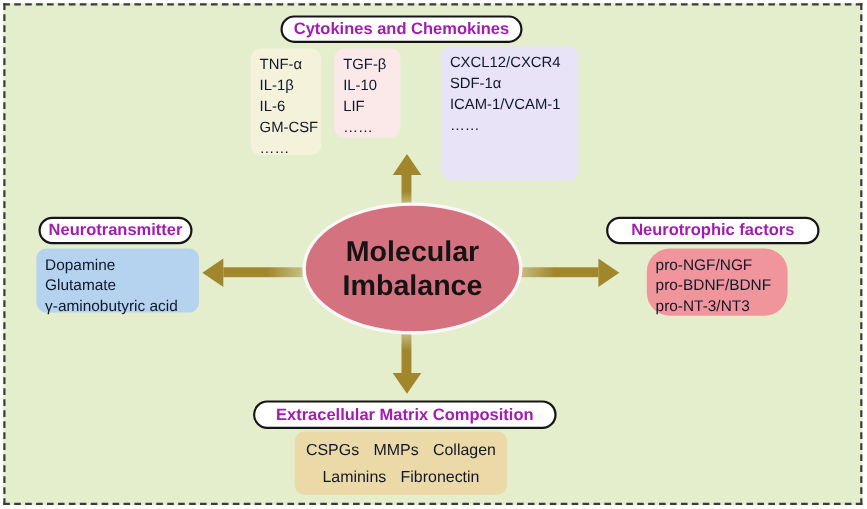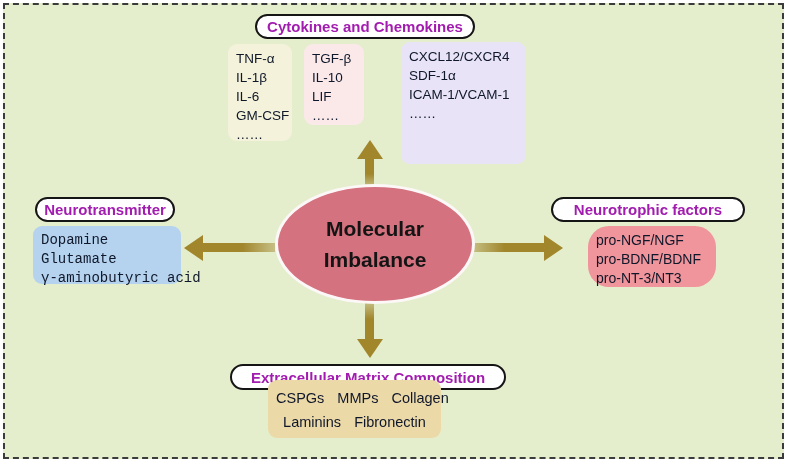--- a/index.html
+++ b/index.html
@@ -41,40 +41,40 @@
     color: #0f172a;
     font-size: 13.5px;
     line-height: 19px;
     padding: 5px 8px;
   }
   .note div { white-space: nowrap; }
 
   .box-cream    { background: #f4f2da; }
   .box-palepink { background: #fbe9ea; }
   .box-lavender { background: #e8e3f6; }
-  .box-blue     { background: #b5d3ee; font-family: Liberation Mono, monospace; }
+  .box-blue     { background: #b5d3ee; }
   .box-salmon   { background: #f0959b; border-radius: 21px; }
   .box-tan      { background: #ecd9a8; text-align: center; word-spacing: 9px; font-size: 14.5px; line-height: 24px; padding-top: 6px; }
 
   .ellipse {
     position: absolute;
     left: 275px; top: 184px;
     width: 200px; height: 120px;
     background: #d4737f;
     border: 3px solid rgba(255,255,255,0.95);
     border-radius: 50%;
     display: flex;
     flex-direction: column;
     align-items: center;
     justify-content: center;
     text-align: center;
   }
   .ellipse .line {
     font-weight: bold;
-    font-size: 21px;
+    font-size: 26px;
     line-height: 31px;
     color: #141414;
   }
 
   
   .stem { position: absolute; background: #a1862c; }
   .stem.v-up   { background: linear-gradient(to bottom, #a1862c 55%, rgba(161,134,44,0.45)); }
   .stem.v-down { background: linear-gradient(to top,    #a1862c 55%, rgba(161,134,44,0.45)); }
   .stem.h-left { background: linear-gradient(to right,  #a1862c 55%, rgba(161,134,44,0.45)); }
   .stem.h-right{ background: linear-gradient(to left,   #a1862c 55%, rgba(161,134,44,0.45)); }
@@ -130,21 +130,21 @@
   </div>
   <div class="note box-salmon" style="left:588px; top:226px; width:128px; height:61px; font-size:14px;">
     <div>pro-NGF/NGF</div>
     <div>pro-BDNF/BDNF</div>
     <div>pro-NT-3/NT3</div>
   </div>
 
   <div class="pill" style="left:230px; top:364px; width:276px; height:26px;">
     <span>Extracellular Matrix Composition</span>
   </div>
-  <div class="note box-tan" style="left:268px; top:380px; width:173px; height:58px;">
+  <div class="note box-tan" style="left:268px; top:392px; width:193px; height:58px;">
     <div>CSPGs MMPs Collagen</div>
     <div>Laminins Fibronectin</div>
   </div>
 
   <div>
     <div class="stem v-up" style="left:365px; top:158px; width:9px; height:29px;"></div>
     <div class="head up" style="left:357px; top:140px;"></div>
   </div>
   <div>
     <div class="stem v-down" style="left:365px; top:302px; width:9px; height:38px;"></div>

